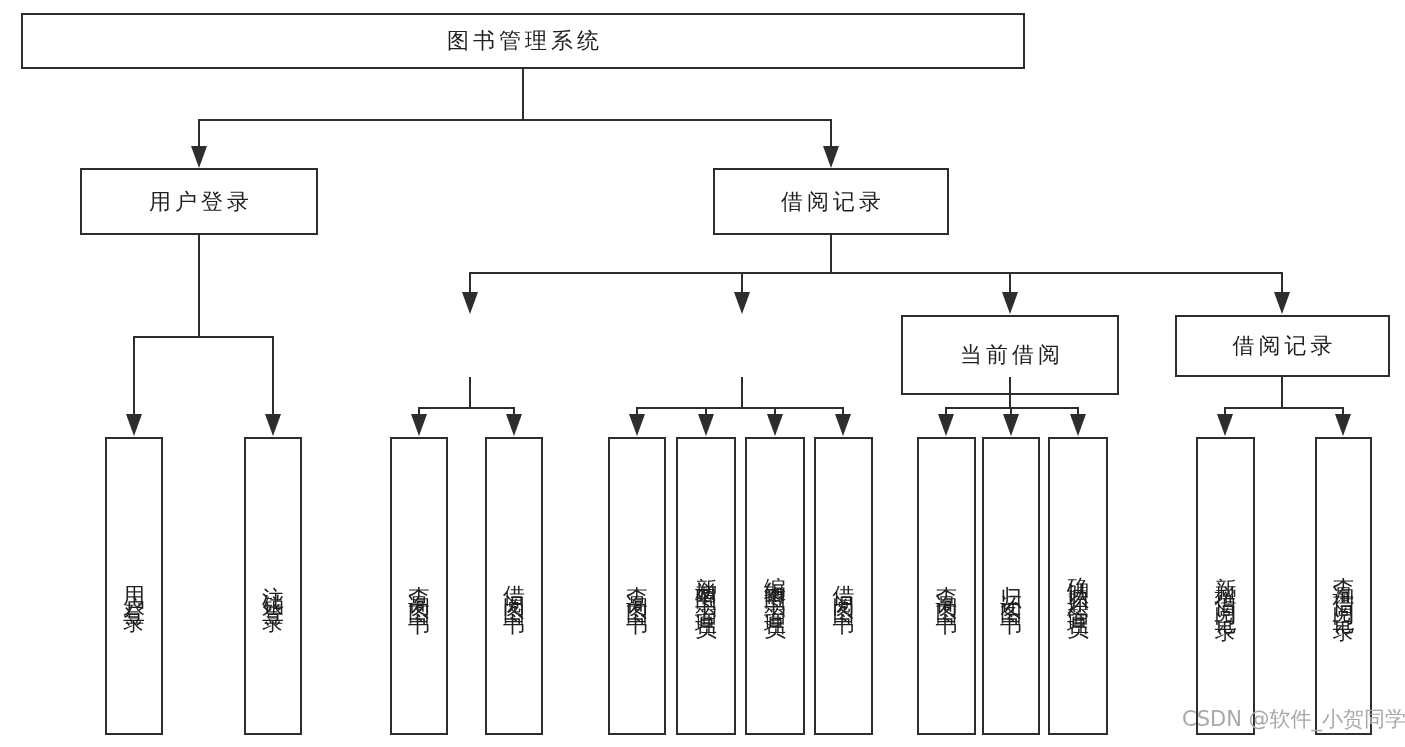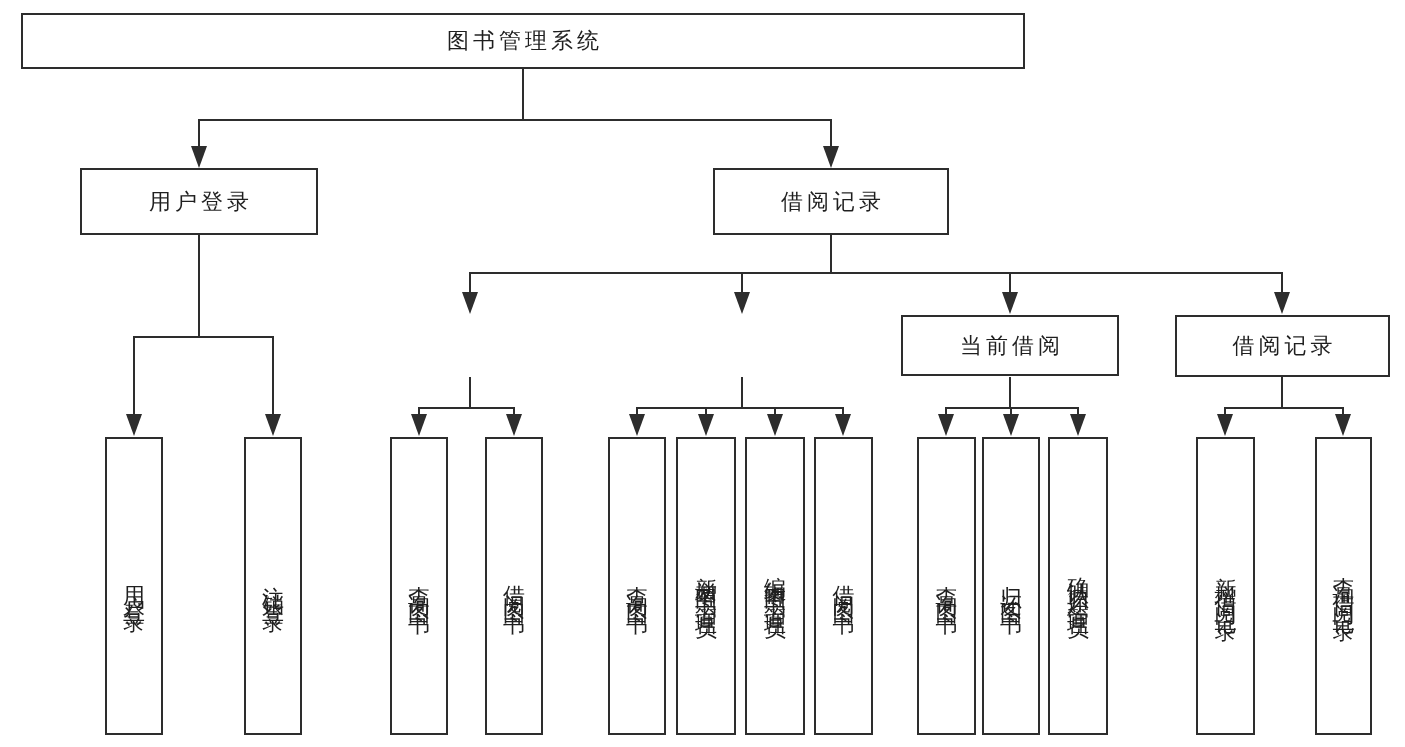--- a/index.html
+++ b/index.html
@@ -87,21 +87,21 @@
   <div class="hline" style="left:470px;top:272px;width:813px;"></div>
   <div class="vline" style="left:469px;top:272px;height:22px;"></div>
   <div class="vline" style="left:741px;top:272px;height:22px;"></div>
   <div class="vline" style="left:1009px;top:272px;height:22px;"></div>
   <div class="vline" style="left:1281px;top:272px;height:22px;"></div>
   <div class="arrow" style="left:462px;top:292px;"></div>
   <div class="arrow" style="left:734px;top:292px;"></div>
   <div class="arrow" style="left:1002px;top:292px;"></div>
   <div class="arrow" style="left:1274px;top:292px;"></div>
 
-  <div class="box" style="left:901px;top:315px;width:218px;height:61px;">
+  <div class="box" style="left:901px;top:315px;width:218px;height:80px;">
     <span class="hlabel">当前借阅</span>
   </div>
   <div class="box" style="left:1175px;top:315px;width:215px;height:62px;">
     <span class="hlabel">借阅记录</span>
   </div>
 
   <div class="vline" style="left:469px;top:377px;height:31px;"></div>
   <div class="hline" style="left:418px;top:407px;width:97px;"></div>
   <div class="vline" style="left:418px;top:407px;height:9px;"></div>
   <div class="vline" style="left:513px;top:407px;height:9px;"></div>
@@ -172,14 +172,15 @@
     <span class="vtext" style="letter-spacing: 6px;">确认归还（管理员）</span>
   </div>
 
   <div class="box" style="left:1196px;top:437px;width:59px;height:298px;">
     <span class="vtext">新增借阅记录</span>
   </div>
   <div class="box" style="left:1315px;top:437px;width:57px;height:298px;">
     <span class="vtext">查询借阅记录</span>
   </div>
 
+  <div class="watermark">CSDN @软件_小贺同学</div>
 
 </div>
 
 </body></html>

